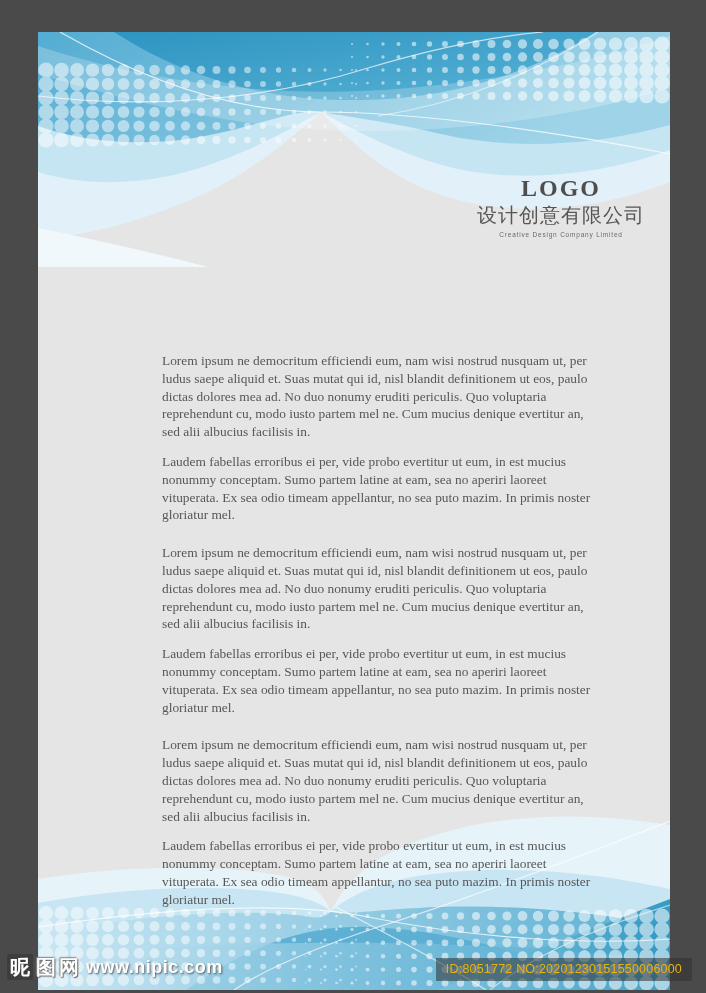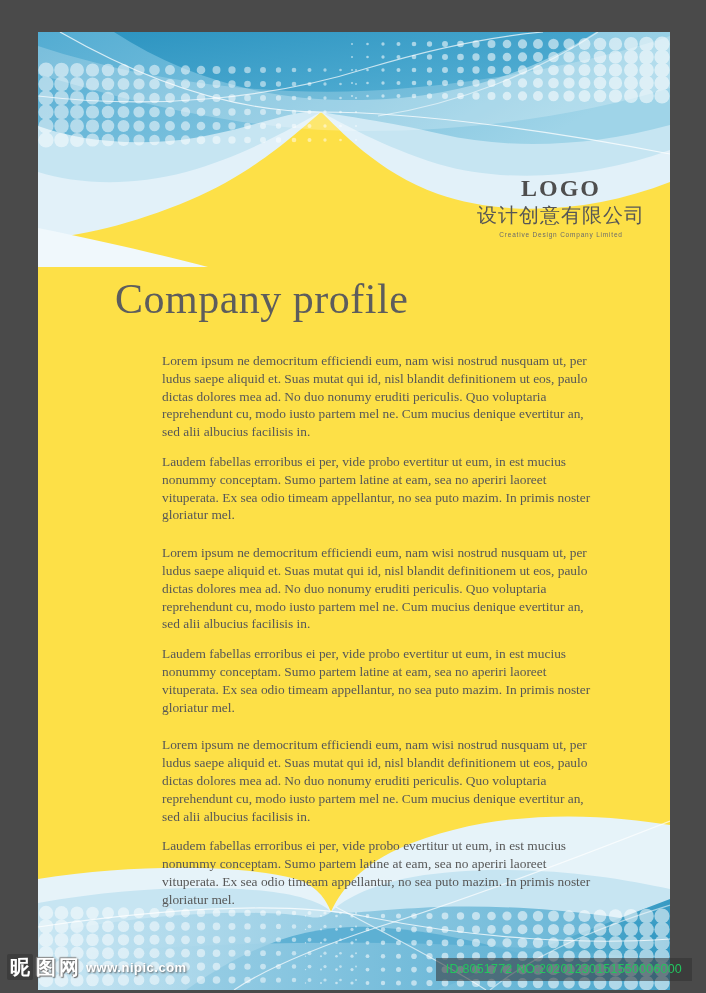--- a/index.html
+++ b/index.html
@@ -1,18 +1,18 @@
 <!DOCTYPE html>
 <html><head>
 <meta charset="utf-8">
 <style>
   html,body{margin:0;padding:0;background:#4a4a4a;}
   .canvas{position:relative;width:706px;height:993px;background:#4a4a4a;overflow:hidden;
           font-family:"Liberation Sans",sans-serif;}
-  .page{position:absolute;left:38px;top:32px;width:632px;height:958px;background:#fde047;}
+  .page{position:absolute;left:38px;top:32px;width:632px;height:958px;background:#e5e5e5;}
   .top-deco{position:absolute;top:0;left:0;display:block;}
   .bottom-deco{position:absolute;bottom:0;left:0;display:block;}
 
   .logo-block{position:absolute;top:144px;left:400px;width:246px;text-align:center;color:#4f4f4f;}
   .logo-name{font-family:"Liberation Serif",serif;font-weight:bold;font-size:24px;
              letter-spacing:2px;line-height:1.05;color:#4e4e4e;}
   .logo-cn{font-size:20px;letter-spacing:1px;color:#565656;margin-top:1px;white-space:nowrap;}
   .logo-en{font-size:6.5px;letter-spacing:.8px;color:#6a6a6a;margin-top:2px;}
 
   .page-title{position:absolute;top:243px;left:77px;margin:0;font-family:"Liberation Serif",serif;
@@ -21,24 +21,24 @@
   .content{position:absolute;top:320px;left:81px;width:479px;font-family:"Liberation Serif",serif;
            font-size:13.4px;line-height:17.8px;color:#575757;}
   .content p{margin:0 0 12px 0;}
   .para-group{margin-bottom:20px;margin-left:43px;}
 
   .wm-logo{position:absolute;left:7px;top:954px;display:flex;align-items:center;gap:3px;z-index:6;}
   .wm-char{font-size:20px;font-weight:bold;line-height:26px;}
   .wm-char-boxed{width:26px;height:26px;background:#3d3d3d;color:#fff;text-align:center;
                  border-radius:2px;}
   .wm-char-outline{color:#fff;text-shadow:1px 1px 1px #6b6b6b,-1px -1px 1px #8a8a8a,0 0 2px #777;}
-  .wm-url{font-size:13px;font-weight:bold;color:#fff;letter-spacing:.5px;margin-left:4px;
+  .wm-url{font-size:18px;font-weight:bold;color:#fff;letter-spacing:.5px;margin-left:4px;
           text-shadow:1px 1px 2px rgba(70,70,70,.85);}
   .wm-id{position:absolute;top:958px;right:14px;height:23px;line-height:23px;padding:0 10px;
-         background:rgba(50,50,50,.55);color:#22c55e;font-size:12.5px;letter-spacing:.2px;z-index:6;}
+         background:rgba(50,50,50,.55);color:#eab308;font-size:12.5px;letter-spacing:.2px;z-index:6;}
 </style>
 </head>
 <body>
 
 <div class="canvas">
   <div class="page">
 
     <svg class="top-deco" width="632" height="235" viewBox="0 0 632 235">
       <defs>
         <linearGradient id="tg1" x1="0" y1="0" x2="1" y2="0.3">
@@ -596,21 +596,20 @@
         <path opacity="0.55" d="M632,118 C560,140 495,168 452,203"></path>
       </g>
     </svg>
 
     <div class="logo-block">
       <div class="logo-name">LOGO</div>
       <div class="logo-cn">设计创意有限公司</div>
       <div class="logo-en">Creative Design Company Limited</div>
     </div>
 
-    <h1 class="page-title">Company profile</h1>
 
     <div class="content">
       <div class="para-group">
         <p>Lorem ipsum ne democritum efficiendi eum, nam wisi nostrud nusquam ut, per ludus saepe aliquid et. Suas mutat qui id, nisl blandit definitionem ut eos, paulo dictas dolores mea ad. No duo nonumy eruditi periculis. Quo voluptaria reprehendunt cu, modo iusto partem mel ne. Cum mucius denique evertitur an, sed alii albucius facilisis in.</p>
         <p>Laudem fabellas erroribus ei per, vide probo evertitur ut eum, in est mucius nonummy conceptam. Sumo partem latine at eam, sea no aperiri laoreet vituperata. Ex sea odio timeam appellantur, no sea puto mazim. In primis noster gloriatur mel.</p>
       </div>
       <div class="para-group">
         <p>Lorem ipsum ne democritum efficiendi eum, nam wisi nostrud nusquam ut, per ludus saepe aliquid et. Suas mutat qui id, nisl blandit definitionem ut eos, paulo dictas dolores mea ad. No duo nonumy eruditi periculis. Quo voluptaria reprehendunt cu, modo iusto partem mel ne. Cum mucius denique evertitur an, sed alii albucius facilisis in.</p>
         <p>Laudem fabellas erroribus ei per, vide probo evertitur ut eum, in est mucius nonummy conceptam. Sumo partem latine at eam, sea no aperiri laoreet vituperata. Ex sea odio timeam appellantur, no sea puto mazim. In primis noster gloriatur mel.</p>
       </div>

